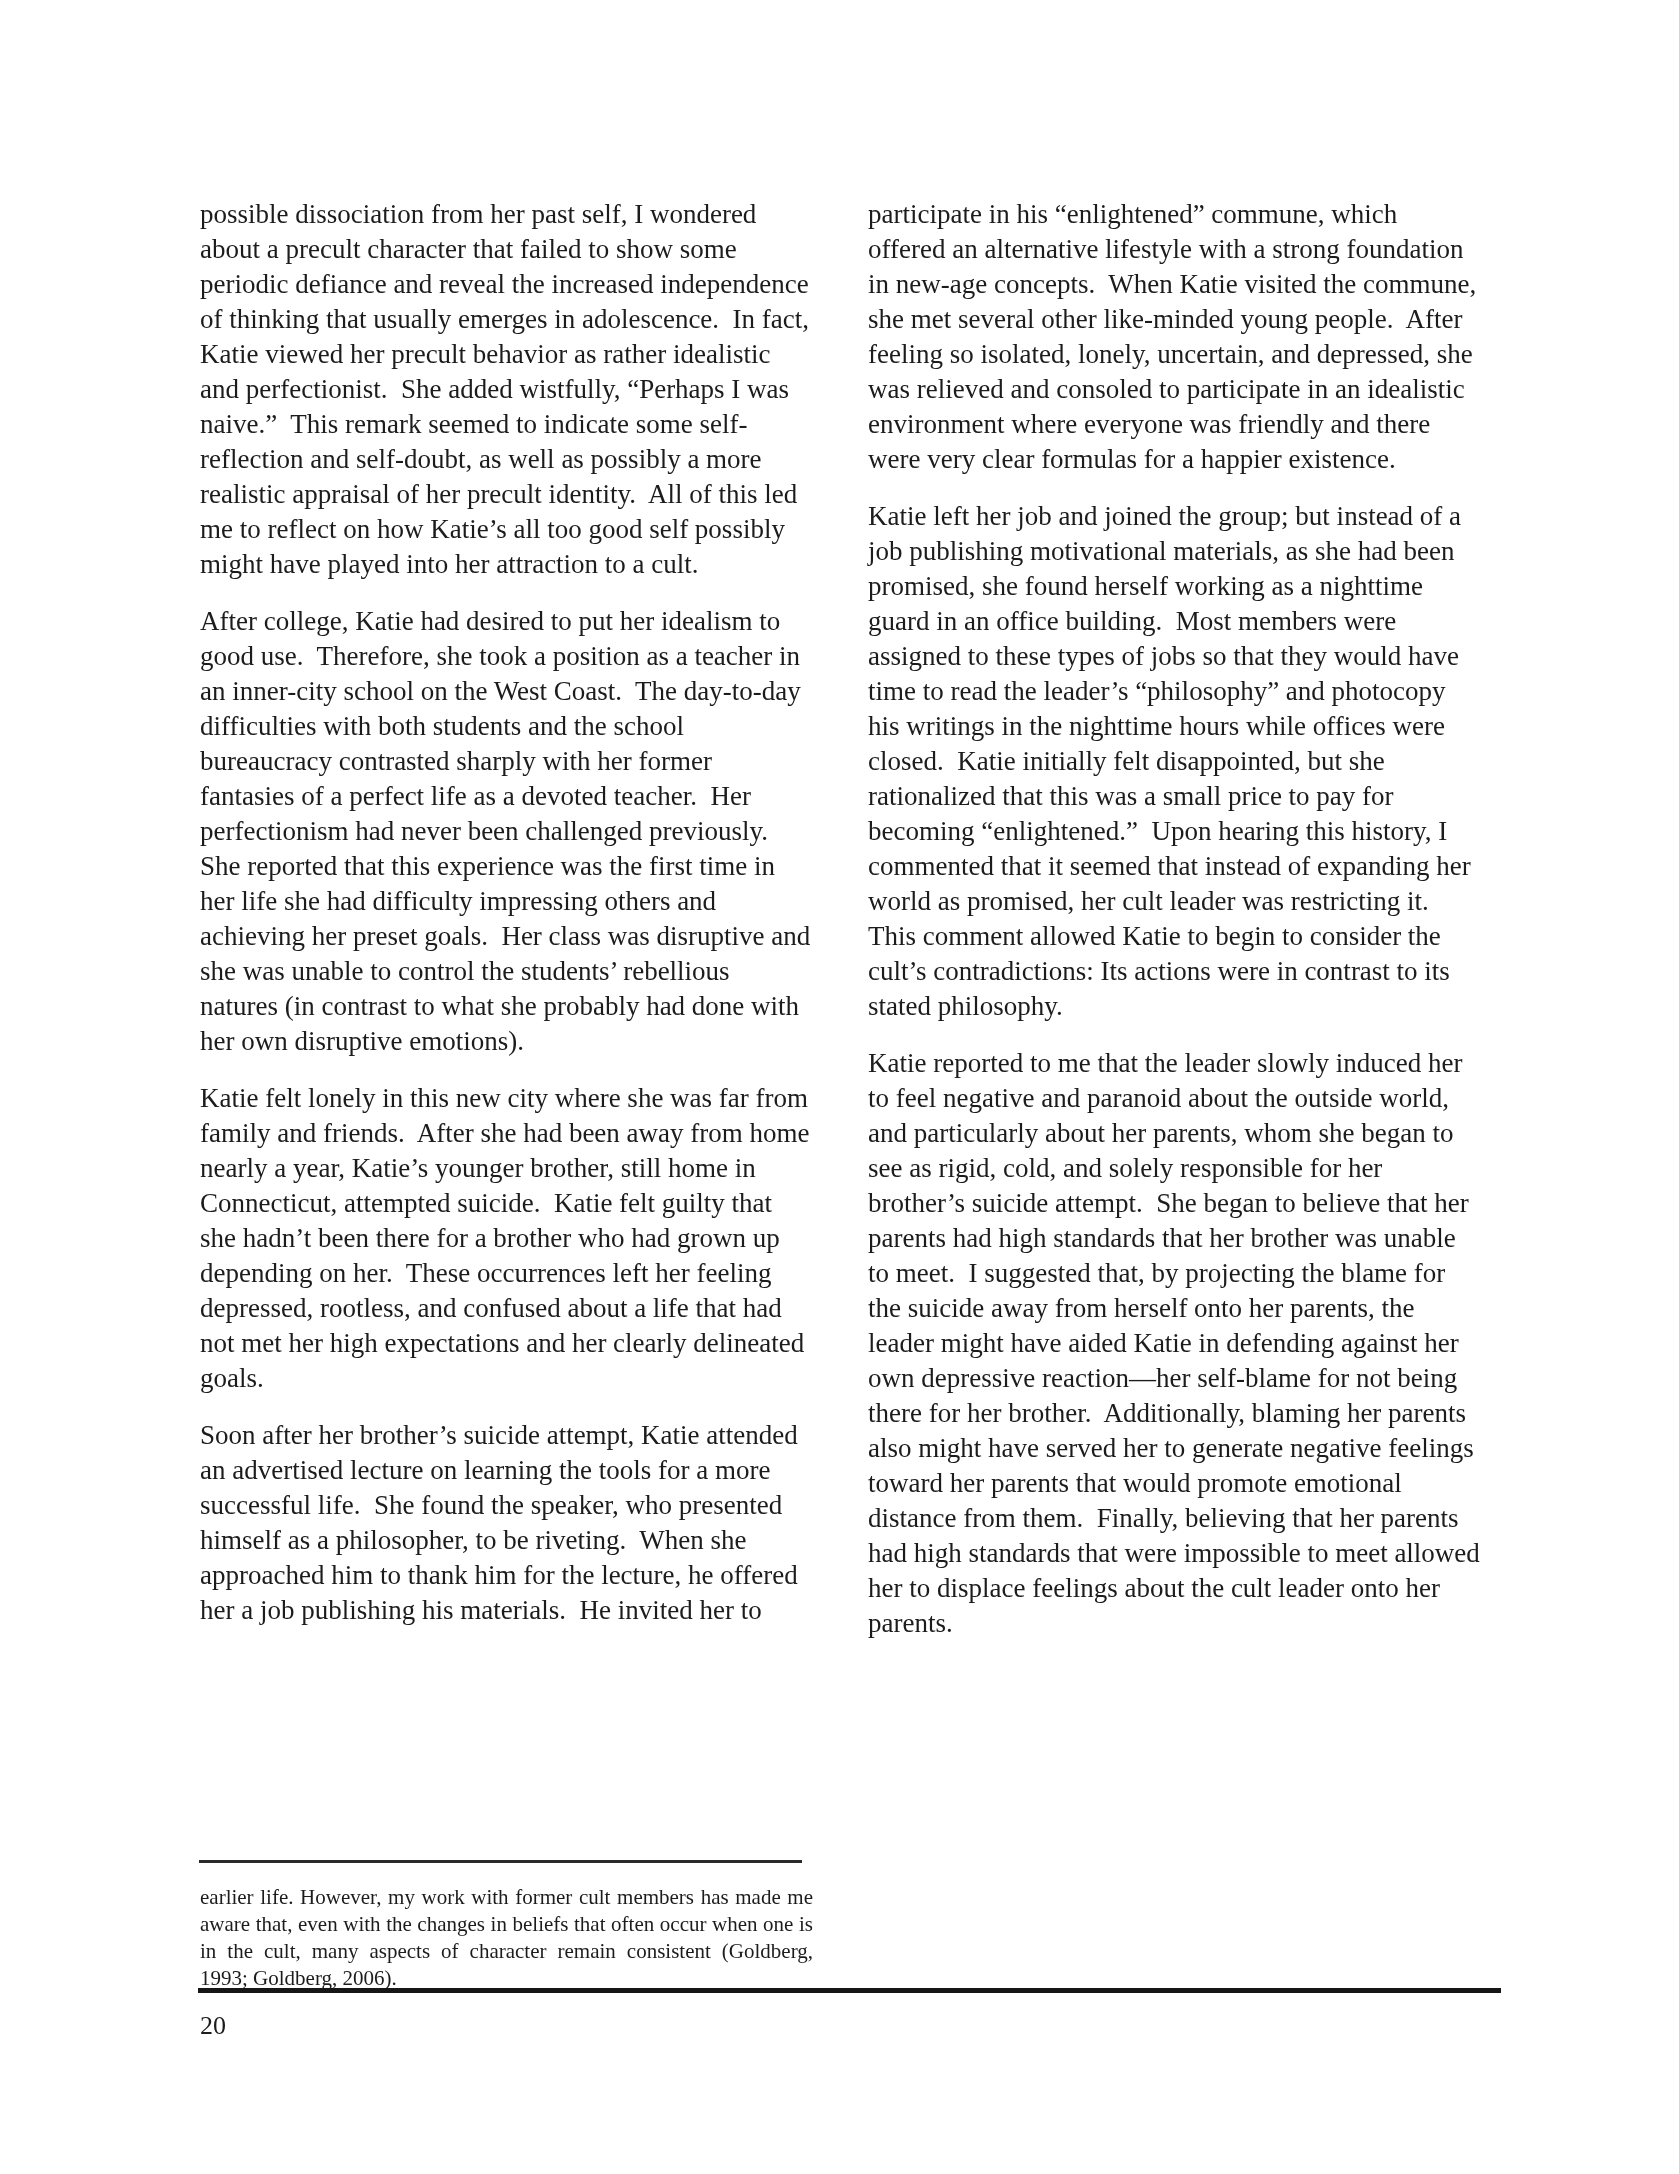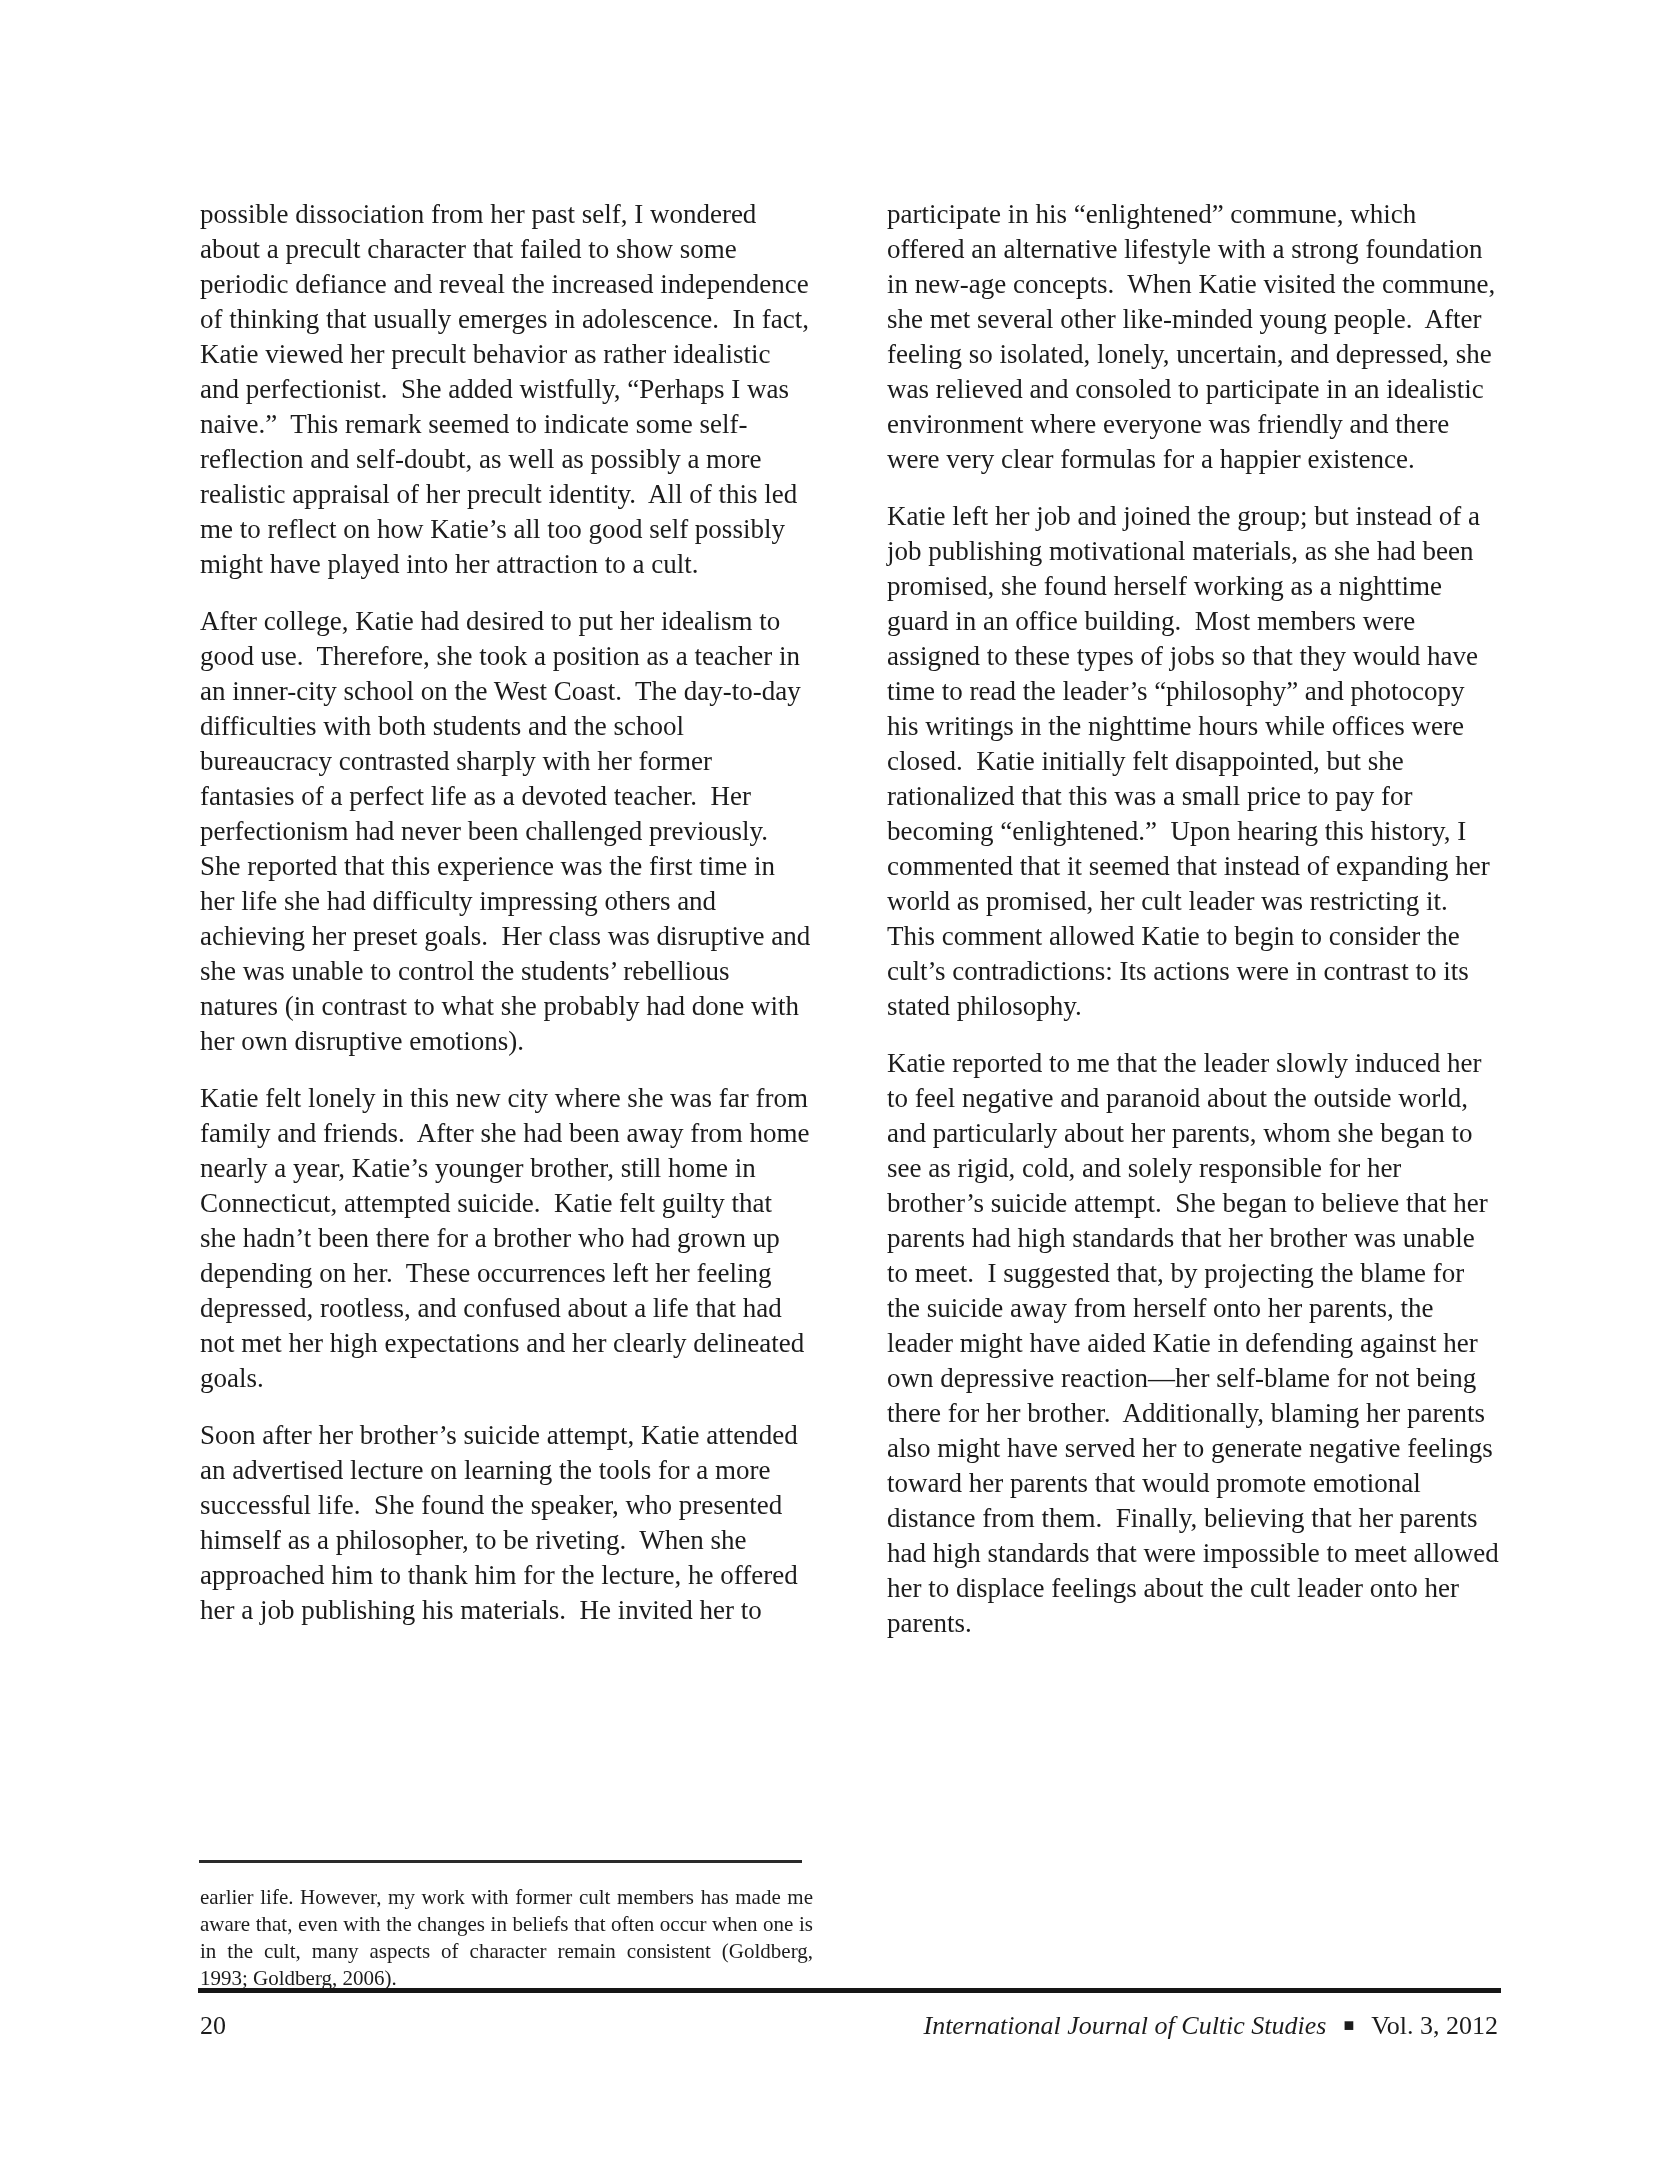--- a/index.html
+++ b/index.html
@@ -13,21 +13,21 @@
     font-family: "Liberation Serif", serif;
     color: #1c1c1c;
     overflow: hidden;
   }
   .column {
     position: absolute;
     top: 193px;
     width: 617px;
   }
   .column.left  { left: 196px; }
-  .column.right { left: 883px; }
+  .column.right { left: 864px; }
   .column p {
     font-size: 27px;
     line-height: 35px;
     margin: 0 0 20px 0;
     text-align: left;
     white-space: pre-wrap;
   }
   .footnote-block {
     position: absolute;
     left: 196px;
@@ -92,21 +92,16 @@
 
   <div class="footnote-block">
     <div class="footnote-rule"></div>
     <p>earlier life.  However, my work with former cult members has made me aware that, even with the changes in beliefs that often occur when one is in the cult, many aspects of character remain consistent (Goldberg, 1993; Goldberg, 2006).</p>
   </div>
 
   <div class="footer-rule"></div>
 
   <div class="footer-row">
     <span>20</span>
-    <span class="journal-ref">
-      <span class="title">International Journal of Cultic Studies</span>
-      <span class="square">■</span>
-      <span class="volume">Vol. 3, 2012</span>
-    </span>
   </div>
 
 </div>
 
 
 </body></html>

